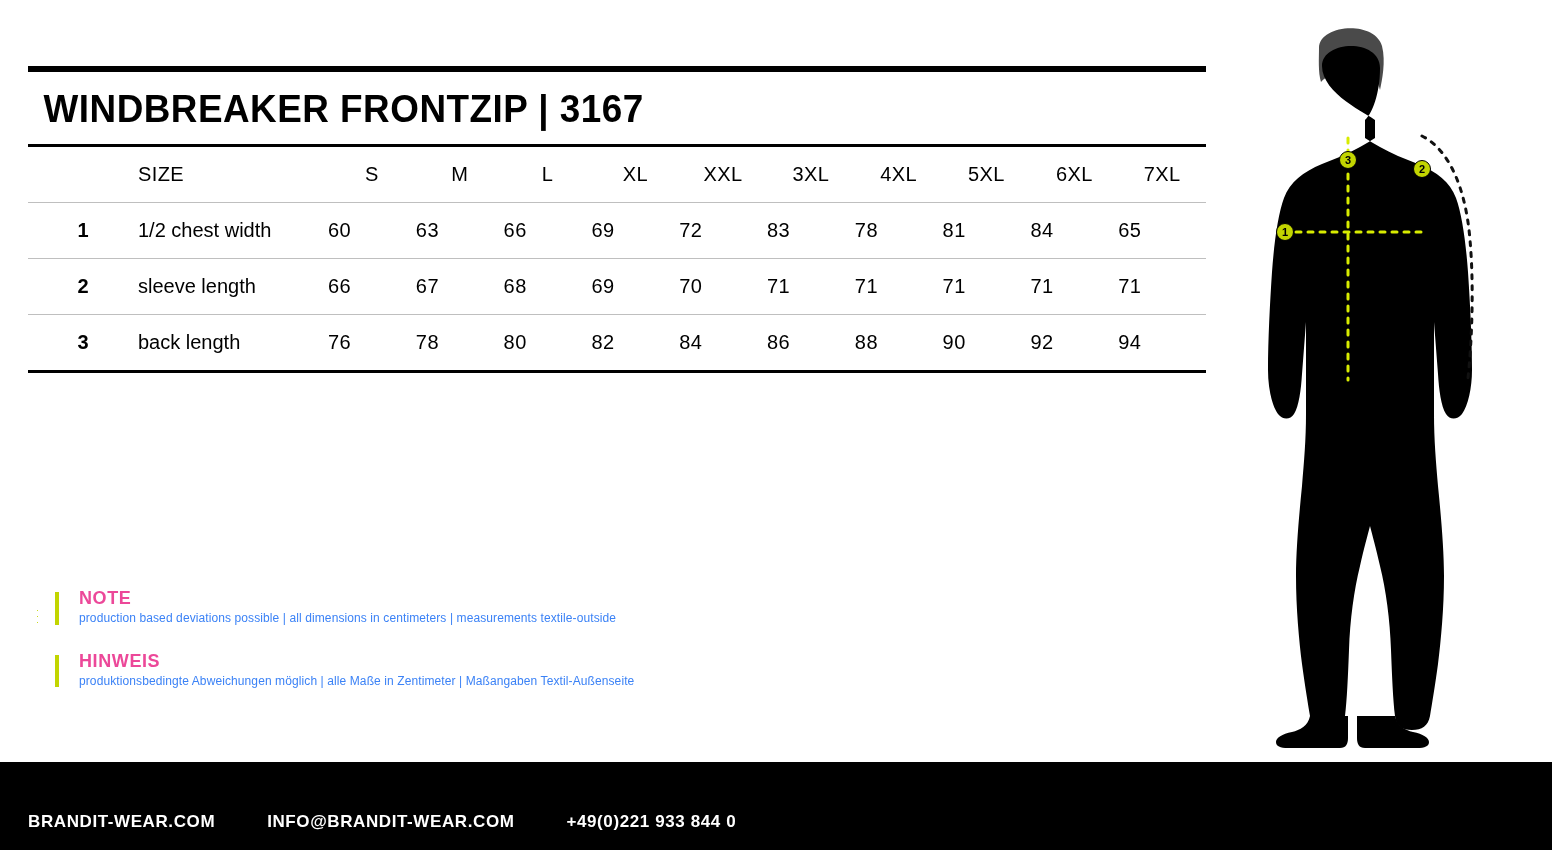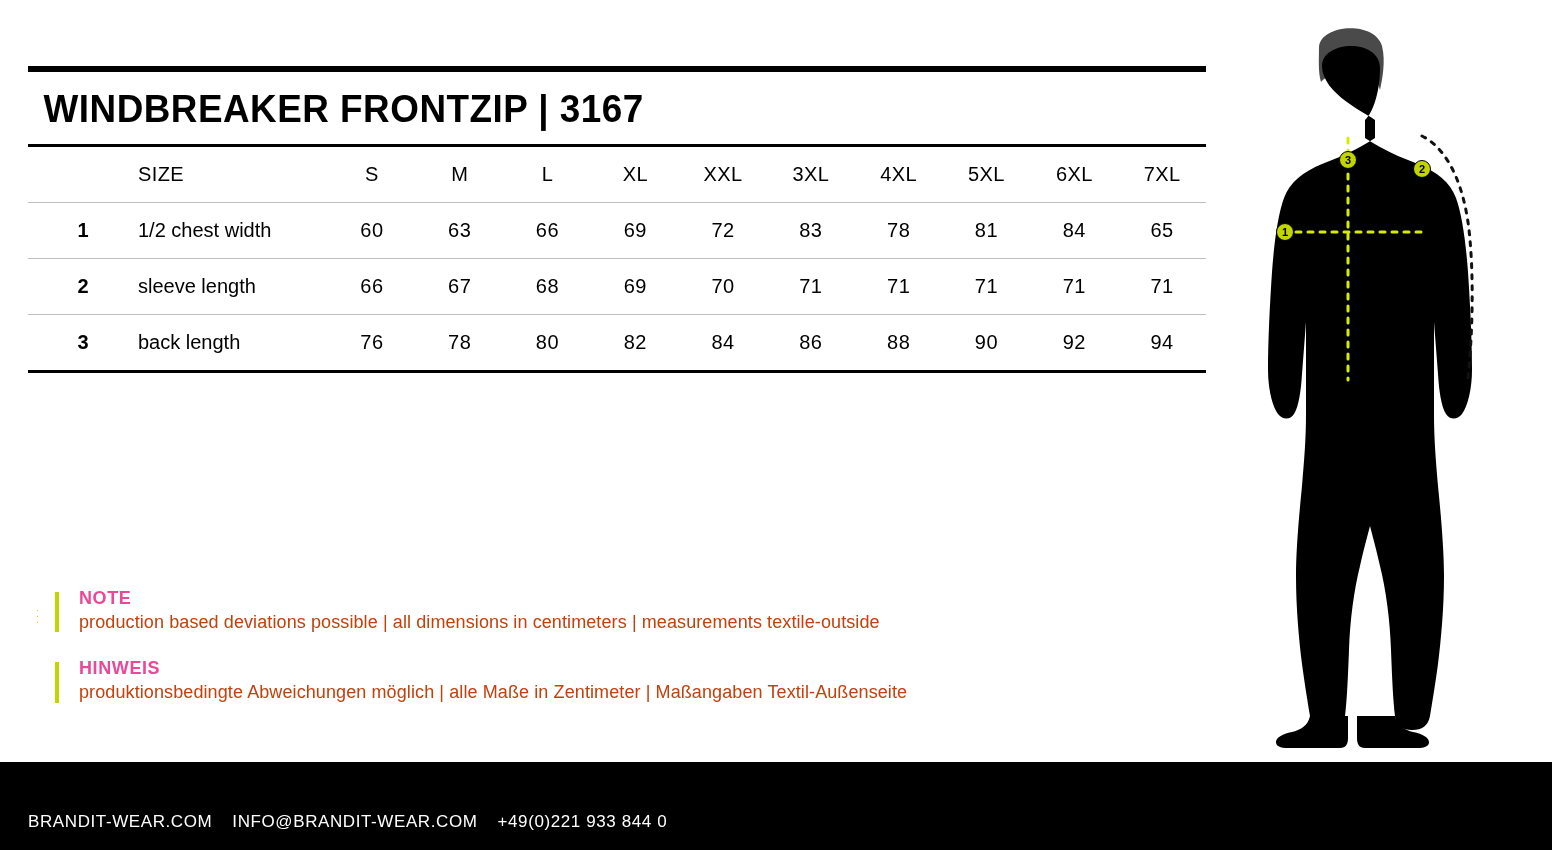--- a/index.html
+++ b/index.html
@@ -80,21 +80,20 @@
     font-weight: bold;
     font-size: 20px;
     text-align: center;
   }
   .row-label {
     font-size: 20px;
     text-align: left;
   }
   .row-val {
     font-size: 21px;
-    text-align: center;
     letter-spacing: 0.5px;
     margin-top: 24px;
   }
   .rule-bottom {
     height: 3px;
     background: #000000;
     width: 100%;
   }
 
   
@@ -119,22 +118,22 @@
     background: #c2d500;
   }
   .note-head {
     color: #ec4899;
     font-weight: bold;
     font-size: 18px;
     letter-spacing: 0.6px;
     margin-bottom: 2px;
   }
   .note-text {
-    color: #c2410c;
-    font-size: 18px;
+    color: #3b82f6;
+    font-size: 12px;
     letter-spacing: 0.1px;
     line-height: 1.3;
   }
   .tiny-dots {
     position: absolute;
     left: 36px;
     top: 607px;
     color: #c2d500;
     font-size: 9px;
     line-height: 6px;
@@ -149,23 +148,23 @@
     height: 88px;
     background: #000000;
     color: #ffffff;
   }
   .footer-items {
     position: absolute;
     left: 28px;
     top: 50px;
     display: flex;
     align-items: center;
-    gap: 20px;
+    gap: 52px;
     font-size: 17px;
-    font-weight: normal;
+    font-weight: bold;
     letter-spacing: 0.6px;
   }
   .brand-area {
     position: absolute;
     right: 24px;
     top: 12px;
     display: flex;
     align-items: center;
     height: 64px;
   }

